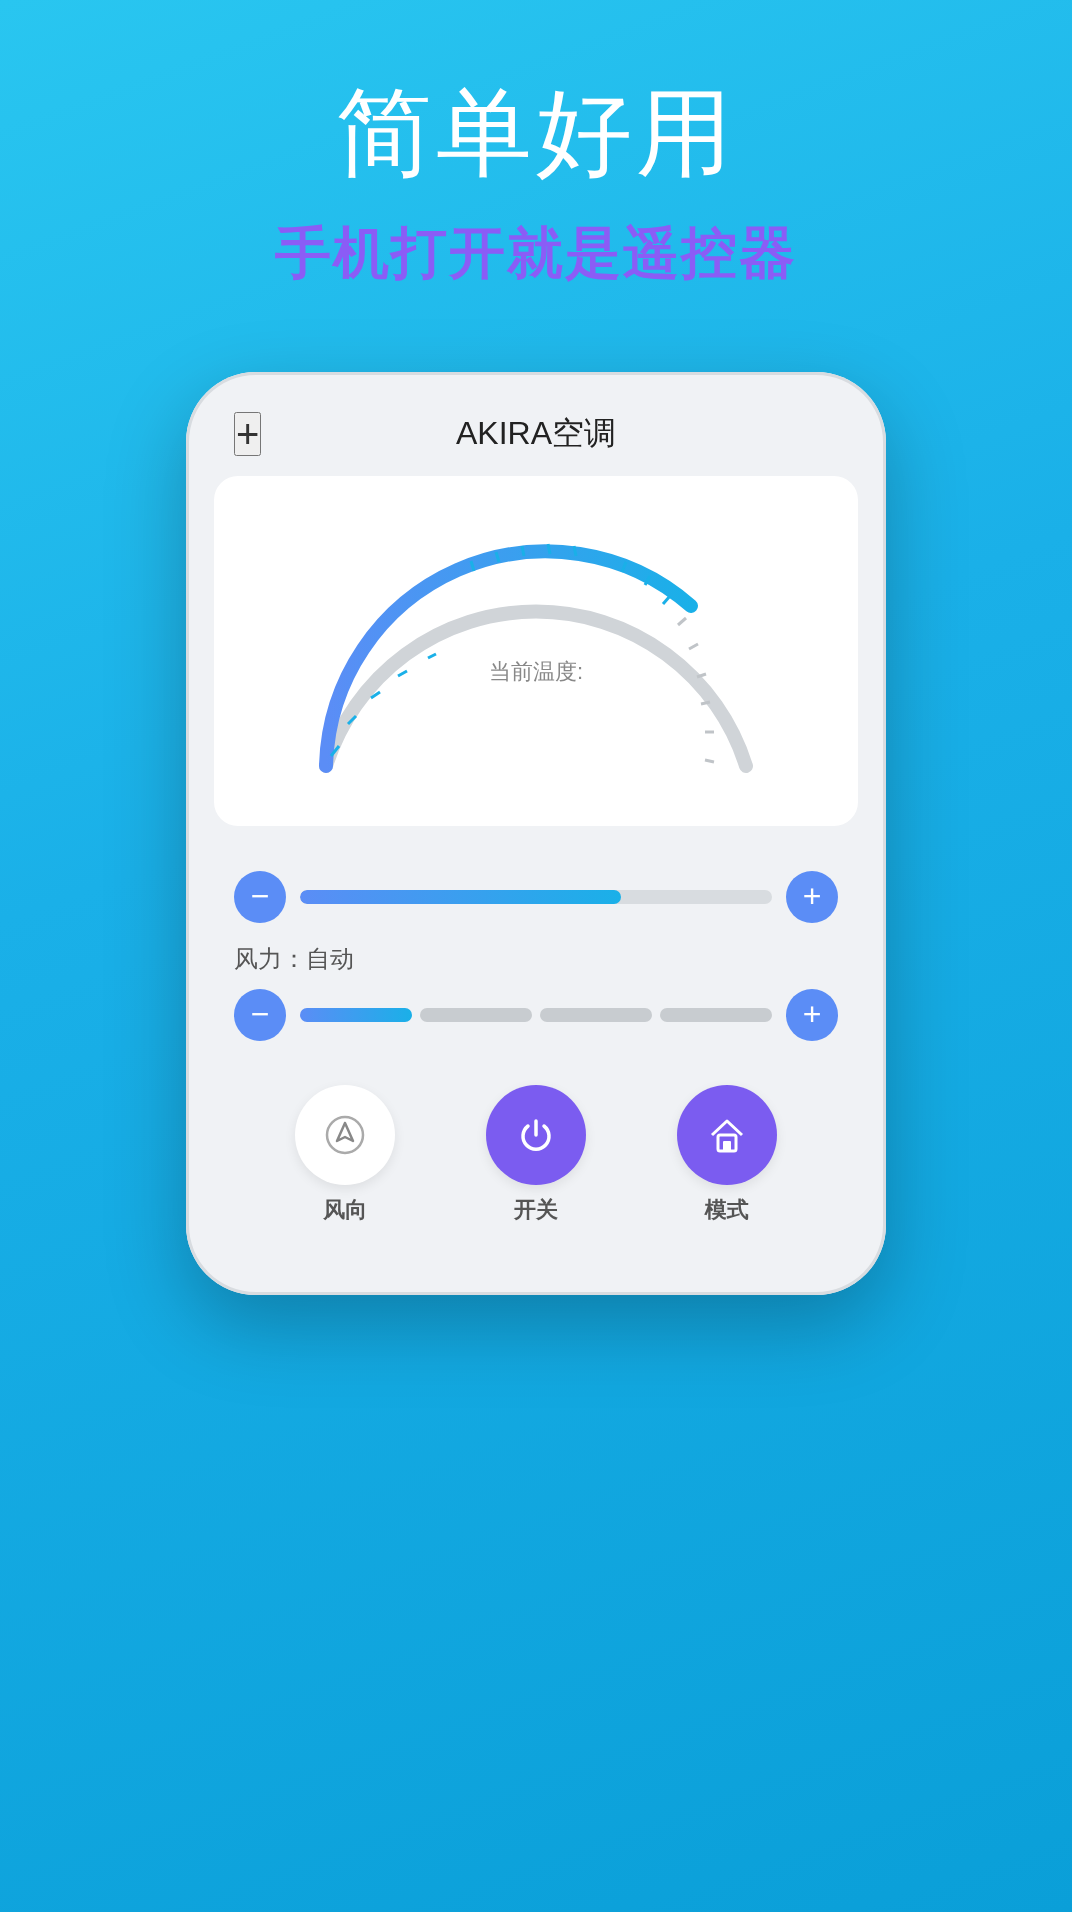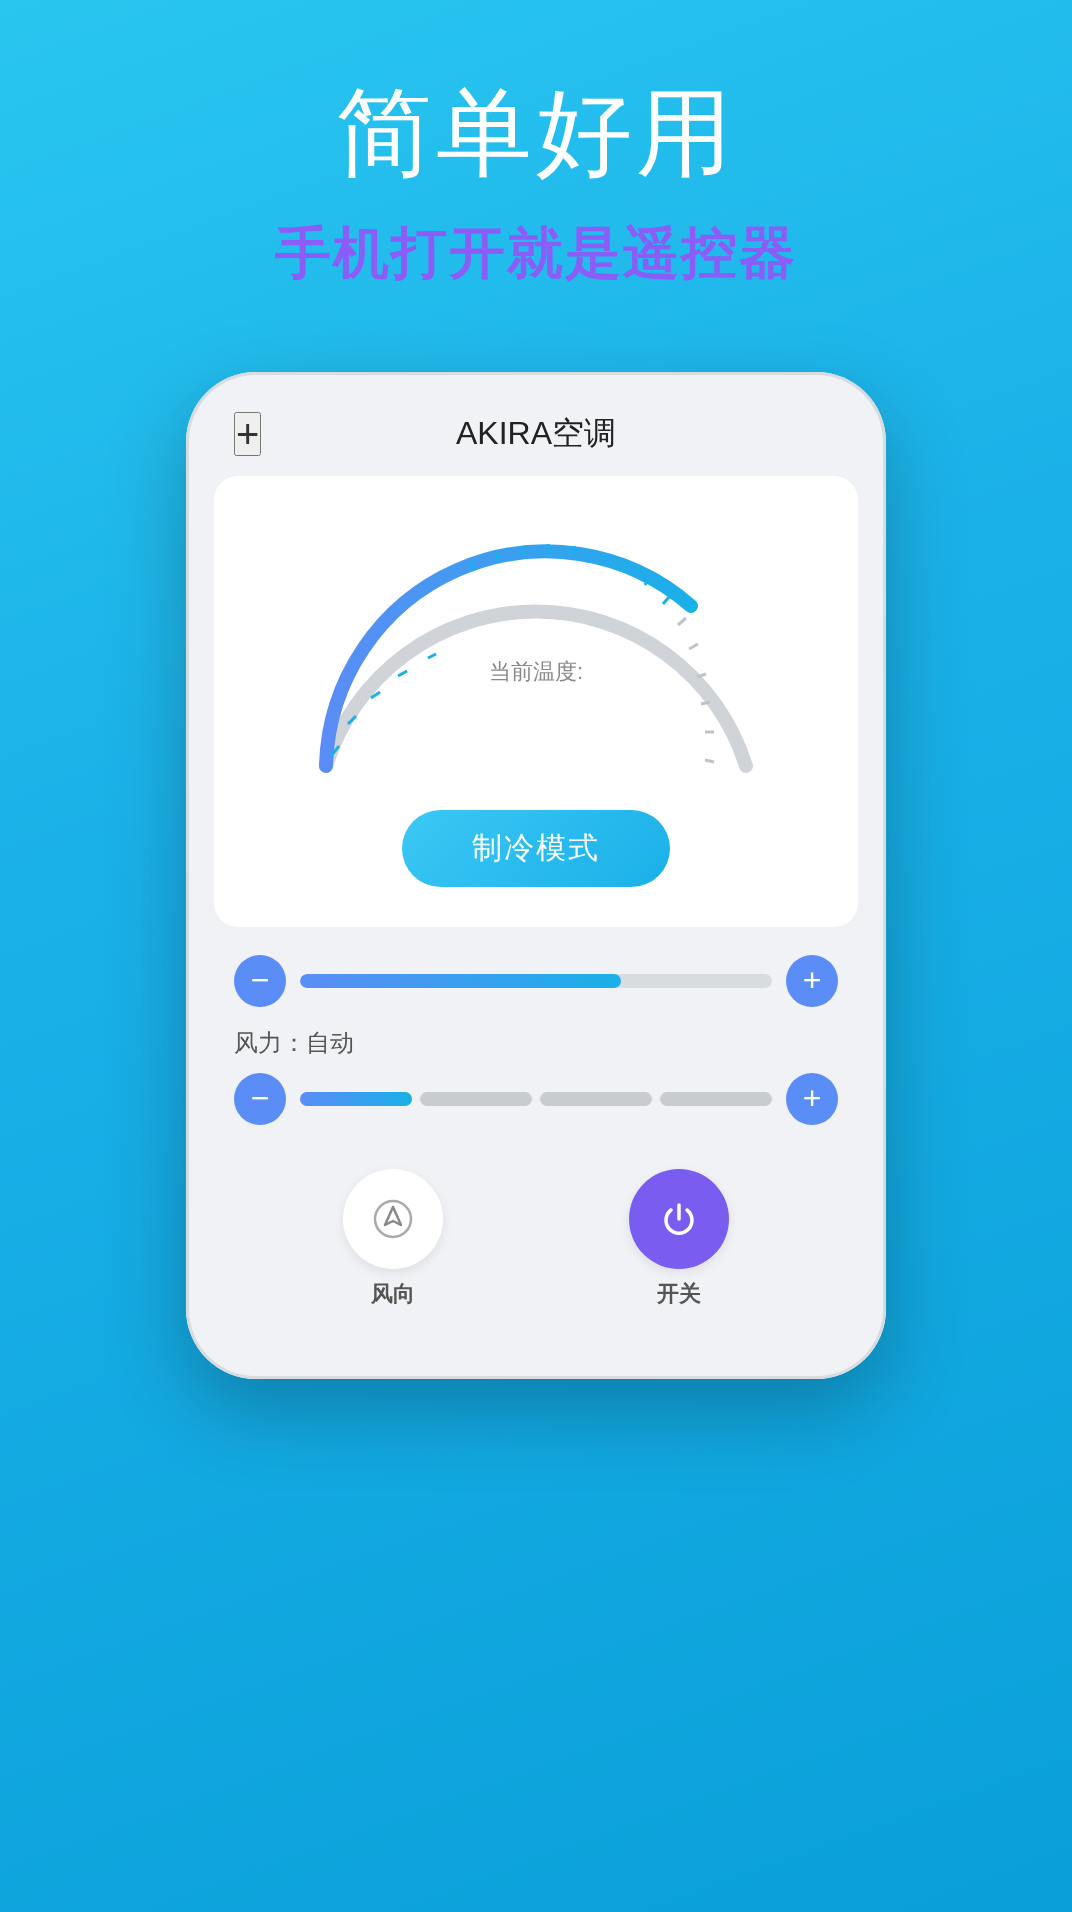--- a/index.html
+++ b/index.html
@@ -68,21 +68,21 @@
       font-size: 32px;
       color: #222;
       font-weight: 500;
     }
 
     
     .temp-card {
       background: #fff;
       border-radius: 24px;
       padding: 30px 30px 40px;
-      margin-bottom: 0;
+      margin-bottom: 17px;
     }
 
     .dial-container {
       display: flex;
       justify-content: center;
       align-items: center;
       position: relative;
       height: 280px;
     }
 
@@ -289,21 +289,20 @@
               <stop offset="100%" style="stop-color:#1ab0e8"></stop>
             </linearGradient>
           </defs>
         </svg>
 
         <div class="temp-display">
           <div class="temp-label">当前温度:</div>
         </div>
       </div>
 
-      <button class="mode-btn">制冷模式</button>
     </div>
 
     <div class="controls-section">
 
       <div class="control-row">
         <div class="slider-row">
           <button class="circle-btn">
             <span>−</span>
           </button>
           <div class="slider-track">
@@ -348,18 +347,28 @@
         <div class="bottom-btn">
           <div class="bottom-btn-circle purple">
             <svg width="44" height="44" viewBox="0 0 44 44">
               <path d="M 22 8 L 22 22" stroke="#fff" stroke-width="3.5" stroke-linecap="round"></path>
               <path d="M 14 13 A 13 13 0 1 0 30 13" fill="none" stroke="#fff" stroke-width="3.5" stroke-linecap="round"></path>
             </svg>
           </div>
           <span class="bottom-btn-label">开关</span>
         </div>
 
+        <div class="bottom-btn">
+          <div class="bottom-btn-circle purple">
+            <svg width="44" height="44" viewBox="0 0 44 44">
+              <path d="M 7 22 L 22 8 L 37 22" fill="none" stroke="#fff" stroke-width="3" stroke-linejoin="round"></path>
+              <rect x="13" y="22" width="18" height="16" rx="2" fill="none" stroke="#fff" stroke-width="3"></rect>
+              <rect x="18" y="28" width="8" height="10" rx="1" fill="#fff"></rect>
+            </svg>
+          </div>
+          <span class="bottom-btn-label">模式</span>
+        </div>
 
       </div>
     </div>
 
   </div>
 </div>
 
 </body></html>

